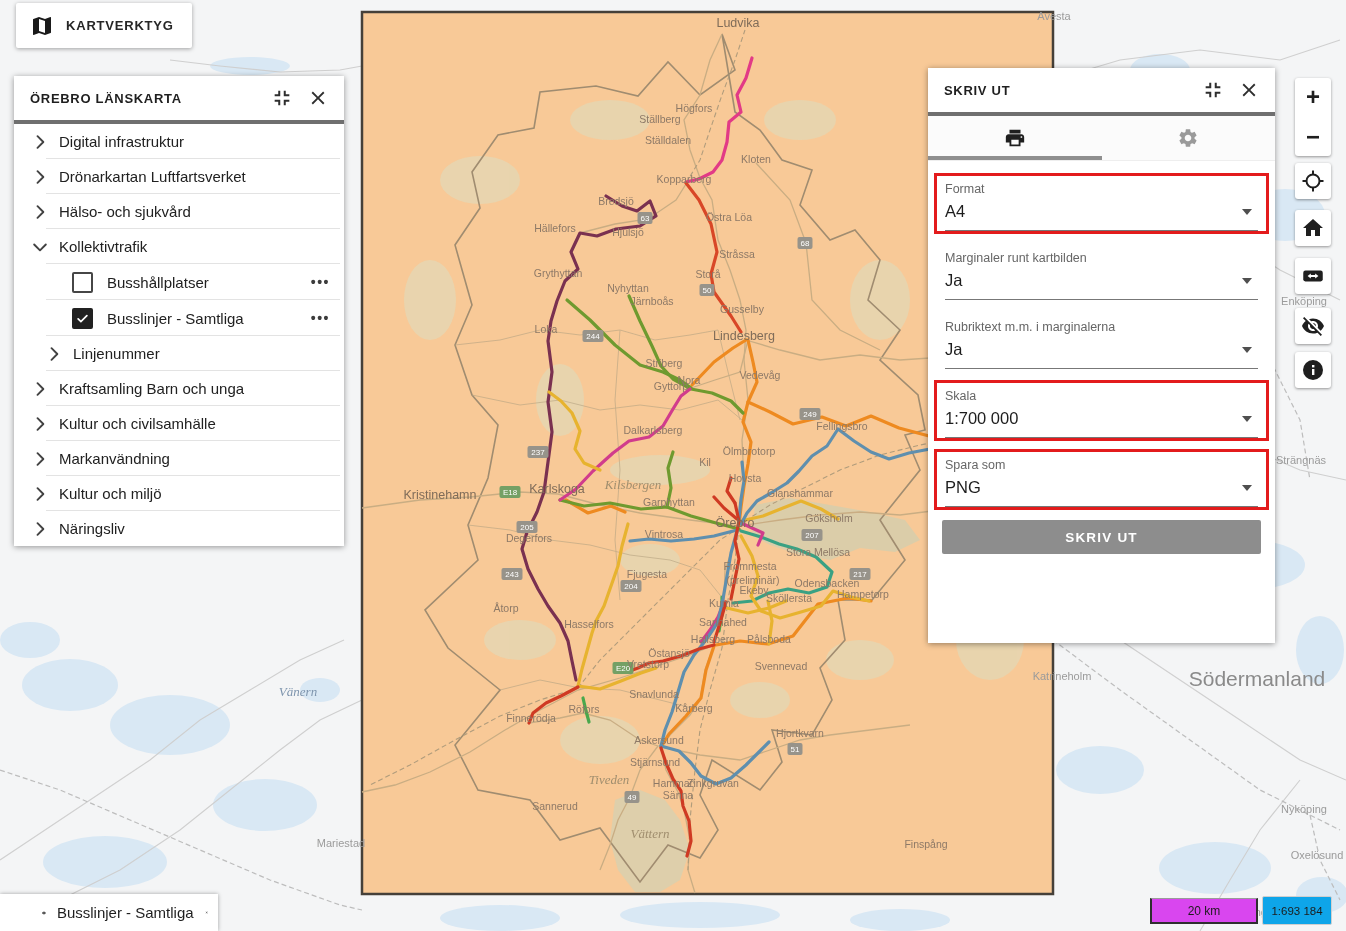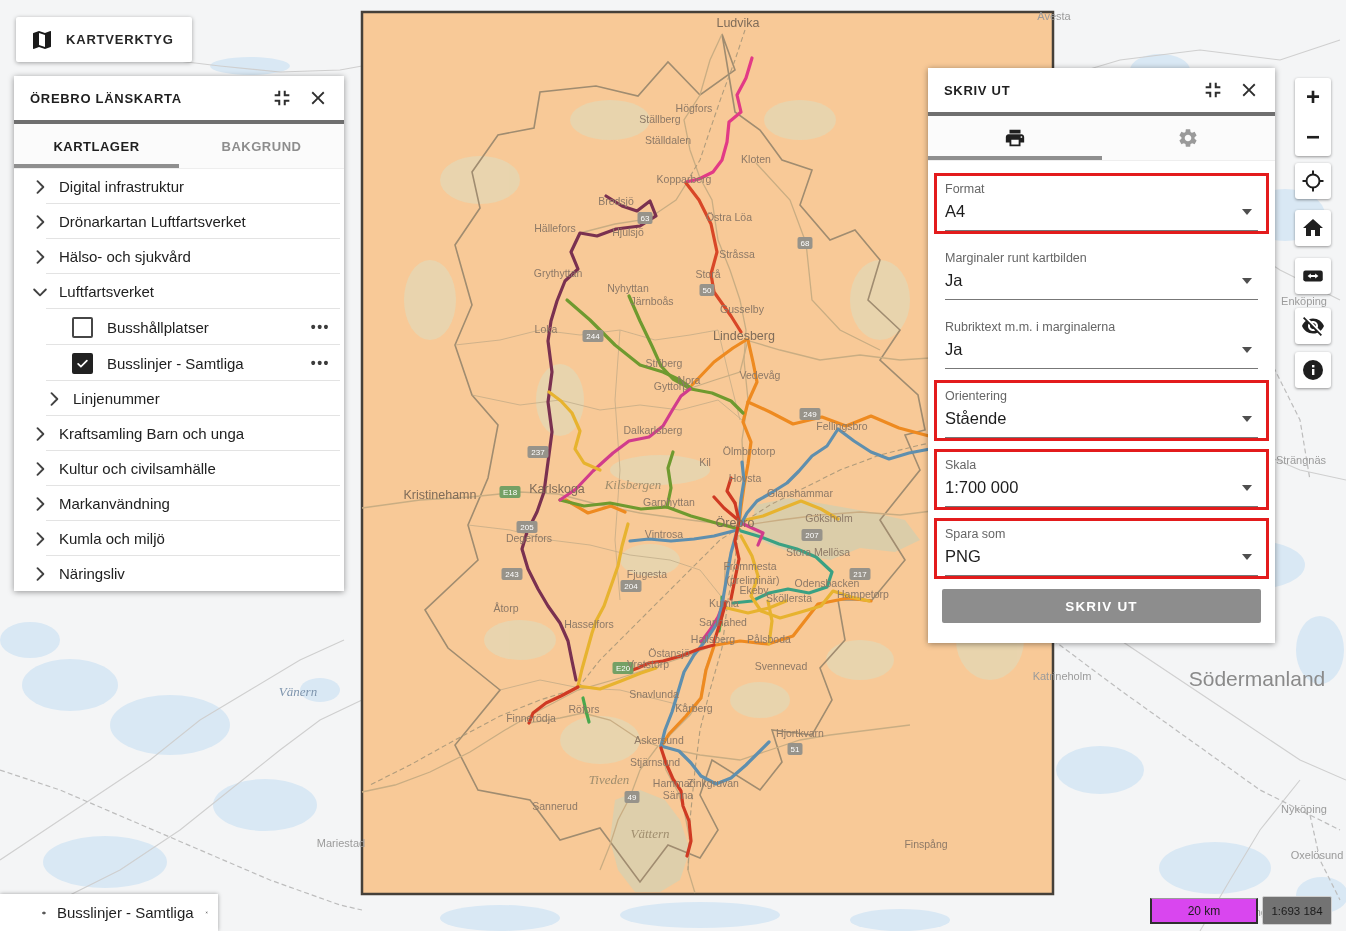--- a/index.html
+++ b/index.html
@@ -14,21 +14,21 @@
   .out{font:11px "Liberation Sans",sans-serif;fill:#9b9b9b;text-anchor:middle;}
   .out.big{font-size:21px;fill:#8a8a8a;}
   .out.water{font:italic 13px "Liberation Serif",serif;fill:#7d94ad;}
   .shield{fill:#97938a;}
   .shield.eroad{fill:#74a065;}
   .shieldtext{font:8px "Liberation Sans",sans-serif;fill:#fff;text-anchor:middle;}
   .busline{fill:none;stroke-width:3.2;stroke-linecap:round;stroke-linejoin:round;}
 
   
   .card{background:#fff;box-shadow:0 1px 4px rgba(0,0,0,.35);border-radius:2px;}
-  #kartverktyg-btn{position:absolute;left:16px;top:17px;height:45px;display:flex;align-items:center;
+  #kartverktyg-btn{position:absolute;left:16px;top:3px;height:45px;display:flex;align-items:center;
     gap:12px;padding:0 18px 0 14px;cursor:pointer;}
   #kartverktyg-btn .lbl{font-size:13px;font-weight:bold;letter-spacing:.8px;color:#262626;}
 
   .panel{position:absolute;background:#fff;box-shadow:0 1px 6px rgba(0,0,0,.4);}
   #layers-panel{left:14px;top:76px;width:330px;}
   #print-panel{left:928px;top:68px;width:347px;height:575px;}
   .panel-header{height:44px;display:flex;align-items:center;padding:0 14px 0 16px;border-radius:7px;}
   .panel-title{flex:1;font-size:13px;font-weight:bold;letter-spacing:.7px;color:#1f1f1f;}
   .hicon{width:24px;height:24px;margin-left:12px;cursor:pointer;display:flex;align-items:center;justify-content:center;}
   .panel-divider{height:4px;background:#6f6f6f;}
@@ -77,21 +77,21 @@
 
   
   #legend-chip{position:absolute;left:0;top:894px;width:218px;height:37px;background:#fff;
     box-shadow:0 0 4px rgba(0,0,0,.35);display:flex;align-items:center;gap:11px;padding:0 10px 0 42px;box-sizing:border-box;}
   #legend-chip .clabel{font-size:15px;color:#1f1f1f;flex:1;white-space:nowrap;}
 
   
   #scalebar{position:absolute;left:1150px;top:898px;width:104px;height:23px;background:#d946ef;
     border-left:2px solid #2f2f2f;border-right:2px solid #2f2f2f;border-bottom:2px solid #2f2f2f;border-top:1px solid #9a9a9a;
     display:flex;align-items:center;justify-content:center;font-size:12px;color:#1c1c1c;}
-  #scaleratio{position:absolute;left:1262px;top:896px;width:68px;height:27px;background:#737373;border:1px solid #cfcfcf;
+  #scaleratio{position:absolute;left:1262px;top:896px;width:68px;height:27px;background:#0ea5e9;border:1px solid #cfcfcf;
     border-radius:2px;display:flex;align-items:center;justify-content:center;font-size:11.5px;color:#1c1c1c;}
 </style>
 </head>
 <body>
 
 <div class="app">
 
   <svg class="mapsvg" width="1346" height="931" viewBox="0 0 1346 931">
     <rect x="0" y="0" width="1346" height="931" fill="#f4f5f6"></rect>
 
@@ -364,25 +364,20 @@
           <path d="M9 4v5H4 M15 4v5h5 M9 20v-5H4 M15 20v-5h5"></path>
         </svg>
       </span>
       <span class="hicon">
         <svg width="22" height="22" viewBox="0 0 24 24">
             <path fill="#2e2e2e" d="M19 6.41 17.59 5 12 10.59 6.41 5 5 6.41 10.59 12 5 17.59 6.41 19 12 13.41 17.59 19 19 17.59 13.41 12z"></path>
           </svg>
       </span>
     </div>
     <div class="panel-divider"></div>
-    <div class="tabs">
-      <div class="tab active">KARTLAGER</div>
-      <div class="tab">BAKGRUND</div>
-      <div class="tab-underline"></div>
-    </div>
     <div id="layer-list">
         <div class="lrow group">
           <span class="chev"><svg viewBox="0 0 24 24">
               <path d="M9 5l7 7-7 7" fill="none" stroke="#424242" stroke-width="2.3" stroke-linecap="round" stroke-linejoin="round"></path>
             </svg></span>
           <span class="glabel">Digital infrastruktur</span>
         </div>
         <div class="lrow group">
           <span class="chev"><svg viewBox="0 0 24 24">
               <path d="M9 5l7 7-7 7" fill="none" stroke="#424242" stroke-width="2.3" stroke-linecap="round" stroke-linejoin="round"></path>
@@ -392,21 +387,21 @@
         <div class="lrow group">
           <span class="chev"><svg viewBox="0 0 24 24">
               <path d="M9 5l7 7-7 7" fill="none" stroke="#424242" stroke-width="2.3" stroke-linecap="round" stroke-linejoin="round"></path>
             </svg></span>
           <span class="glabel">Hälso- och sjukvård</span>
         </div>
         <div class="lrow group">
           <span class="chev down"><svg viewBox="0 0 24 24">
               <path d="M9 5l7 7-7 7" fill="none" stroke="#424242" stroke-width="2.3" stroke-linecap="round" stroke-linejoin="round"></path>
             </svg></span>
-          <span class="glabel">Luftfartsverket</span>
+          <span class="glabel">Kollektivtrafik</span>
         </div>
         <div class="lrow child">
           <span class="cbox"></span>
           <span class="llabel">Busshållplatser</span>
           <span class="kebab">•••</span>
         </div>
         <div class="lrow child">
           <span class="cbox checked">
             <svg viewBox="0 0 24 24">
               <path d="M5 12.5l4.5 4.5L19 7.5" fill="none" stroke="#fff" stroke-width="2.8" stroke-linecap="round"></path>
@@ -436,21 +431,21 @@
         <div class="lrow group">
           <span class="chev"><svg viewBox="0 0 24 24">
               <path d="M9 5l7 7-7 7" fill="none" stroke="#424242" stroke-width="2.3" stroke-linecap="round" stroke-linejoin="round"></path>
             </svg></span>
           <span class="glabel">Markanvändning</span>
         </div>
         <div class="lrow group">
           <span class="chev"><svg viewBox="0 0 24 24">
               <path d="M9 5l7 7-7 7" fill="none" stroke="#424242" stroke-width="2.3" stroke-linecap="round" stroke-linejoin="round"></path>
             </svg></span>
-          <span class="glabel">Kumla och miljö</span>
+          <span class="glabel">Kultur och miljö</span>
         </div>
         <div class="lrow group">
           <span class="chev"><svg viewBox="0 0 24 24">
               <path d="M9 5l7 7-7 7" fill="none" stroke="#424242" stroke-width="2.3" stroke-linecap="round" stroke-linejoin="round"></path>
             </svg></span>
           <span class="glabel">Näringsliv</span>
         </div>
       </div>
   </div>
 
@@ -498,27 +493,20 @@
           </div>
         </div>
         <div class="pfield">
           <div class="plabel">Rubriktext m.m. i marginalerna</div>
           <div class="pselect">
             <span class="pvalue">Ja</span>
             <span class="caret"></span>
           </div>
         </div>
         <div class="pfield hl">
-          <div class="plabel">Orientering</div>
-          <div class="pselect">
-            <span class="pvalue">Stående</span>
-            <span class="caret"></span>
-          </div>
-        </div>
-        <div class="pfield hl">
           <div class="plabel">Skala</div>
           <div class="pselect">
             <span class="pvalue">1:700 000</span>
             <span class="caret"></span>
           </div>
         </div>
         <div class="pfield hl">
           <div class="plabel">Spara som</div>
           <div class="pselect">
             <span class="pvalue">PNG</span>

